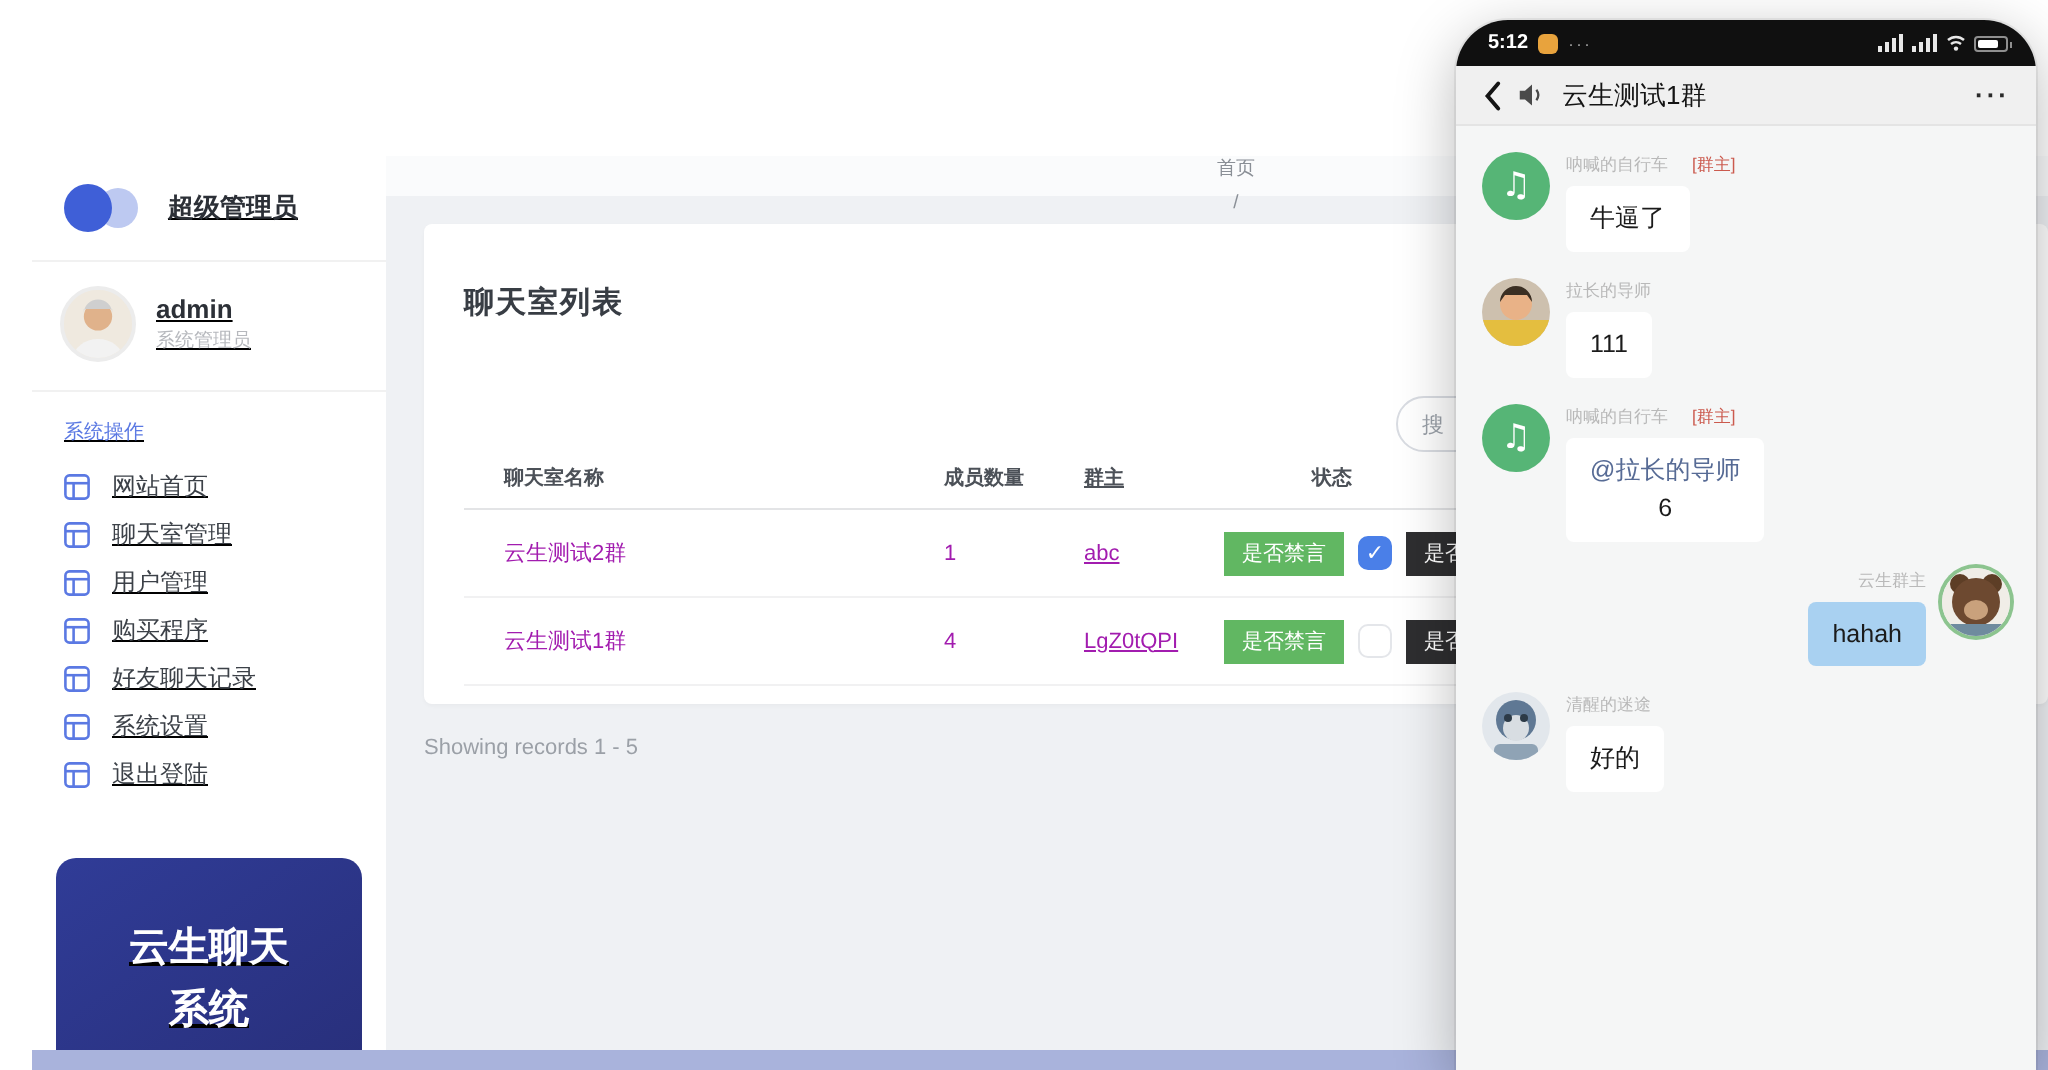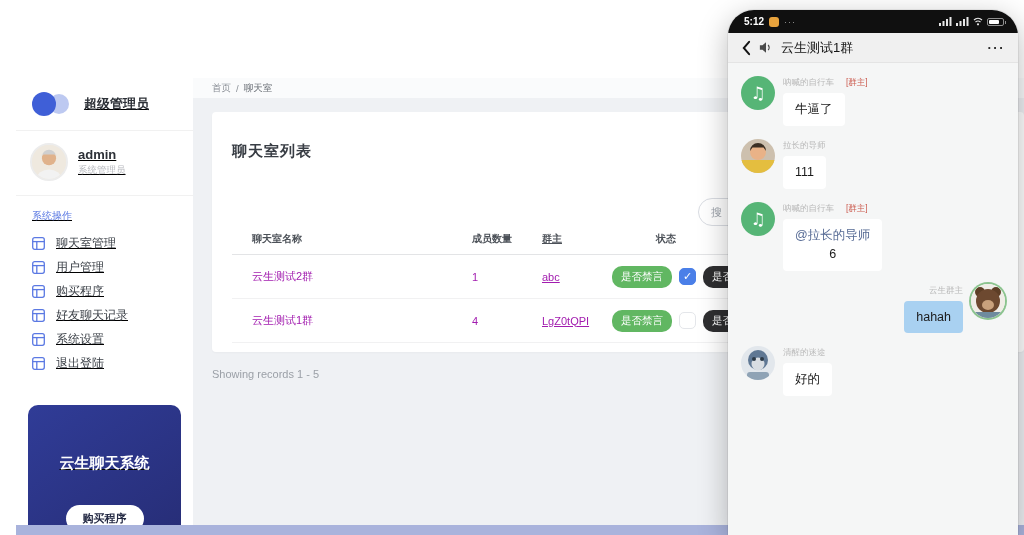--- a/index.html
+++ b/index.html
@@ -15,40 +15,40 @@
   .logo .c2 { position: absolute; left: 17px; top: 3px; width: 20px; height: 20px; border-radius: 50%; background: #bdc9f1; z-index: 1; }
   .brand-name { font-size: 13px; font-weight: bold; color: #2c3037; }
   .user { display: flex; align-items: center; gap: 10px; padding: 12px 14px 14px; border-bottom: 1px solid #f1f1f1; }
   .user-avatar { width: 38px; height: 38px; border-radius: 50%; border: 2px solid #ececec; overflow: hidden; flex: none; background: #efe9df; }
   .user-name { font-size: 13px; font-weight: bold; color: #2c3037; }
   .user-role { font-size: 9.5px; color: #b6b8bd; margin-top: 2px; }
   .section-label { margin: 13px 16px 8px; font-size: 10px; color: #5b79e3; }
   .nav-item { display: flex; align-items: center; gap: 11px; padding: 5px 16px; height: 24px; font-size: 12px; color: #3c4148; cursor: pointer; }
   .nav-item svg { flex: none; }
   .promo { margin: 30px 12px 0; background: linear-gradient(145deg, #303c97, #262c74); border-radius: 10px; padding: 30px 12px 26px; text-align: center; }
-  .promo-title { color: #fff; font-size: 15px; font-weight: bold; line-height: 1.55; width: 92px; margin: 16px auto; }
+  .promo-title { color: #fff; font-size: 20px; font-weight: bold; line-height: 1.55; width: 92px; margin: 0 auto; }
   .promo-btn { display: inline-block; margin-top: 15px; background: #fff; border: none; border-radius: 14px; padding: 6px 17px; font-size: 11px; font-weight: bold; color: #242a44; cursor: pointer; }
 
   .main { position: absolute; left: 177px; right: 0; top: 0; bottom: 0; }
-  .breadcrumb-bar { height: 20px; background: #fafbfc; display: flex; align-items: center; padding-left: 19px; font-size: 9.5px; color: #8a8f96; gap: 5px; }
+  .breadcrumb-bar { height: 20px; background: #fafbfc; display: flex; align-items: center; padding-left: 19px; font-size: 9.5px; color: #8a8f96; gap: 5px; flex-direction: column; }
   .breadcrumb-bar .current { color: #6a6f76; }
   .card { position: absolute; left: 19px; right: 0; top: 34px; height: 240px; background: #fff; border-radius: 4px; box-shadow: 0 1px 2px rgba(0,0,0,.03); padding: 30px 20px 0; }
   .page-title { font-size: 15px; font-weight: bold; color: #383d44; letter-spacing: 1px; }
   .search-pill { position: absolute; left: 486px; top: 86px; width: 90px; height: 28px; border: 1px solid #d9dce2; border-radius: 14px; background: #fff; font-size: 11px; color: #9aa0a8; display: flex; align-items: center; padding-left: 12px; }
   .table { margin-top: 62px; }
   .trow { display: flex; align-items: center; padding-left: 20px; border-bottom: 1px solid #f1f1f2; height: 44px; }
   .thead { height: 32px; border-bottom: 1px solid #e3e4e6; }
   .thead .cell { font-size: 10px; font-weight: bold; color: #4c5158; }
   .cell { font-size: 11px; color: #a21caf; }
   .col-name { width: 220px; }
   .col-members { width: 70px; }
   .col-owner { width: 70px; text-decoration: underline; }
   .col-status { flex: 1; display: flex; align-items: center; gap: 7px; }
   .thead .col-status { padding-left: 44px; }
-  .badge { border-radius: 10px; padding: 4px 9px; font-size: 10.5px; color: #fff; white-space: nowrap; }
+  .badge { border-radius: 0; padding: 4px 9px; font-size: 10.5px; color: #fff; white-space: nowrap; }
   .badge.green { background: #61b762; }
   .badge.dark { background: #2e2e30; }
   .checkbox { width: 17px; height: 17px; border-radius: 5px; background: #fff; border: 1.5px solid #e4e6ea; display: flex; align-items: center; justify-content: center; color: transparent; font-size: 11px; font-weight: bold; cursor: pointer; flex: none; }
   .checkbox.checked { background: #4a7fe8; border-color: #4a7fe8; color: #fff; }
   .showing-note { position: absolute; left: 19px; top: 290px; font-size: 11px; color: #9ba0a7; }
 
   .window-edge { position: absolute; left: 16px; right: 0; bottom: 0; height: 10px; background: #a9b3dc; }
 
   
   .phone { position: absolute; left: 728px; top: 10px; width: 290px; height: 525px; border-radius: 26px 26px 0 0; overflow: hidden; background: #f5f6f6; box-shadow: 0 8px 30px rgba(0,0,0,.28), 0 0 0 1px rgba(0,0,0,.06); z-index: 20; }
@@ -111,20 +111,28 @@
     </div>
 
     <div class="section-label">系统操作</div>
 
     <div class="nav-item">
       <svg width="13" height="13" viewBox="0 0 13 13">
           <rect x="0.7" y="0.7" width="11.6" height="11.6" rx="2" fill="none" stroke="#5b79e3" stroke-width="1.3"></rect>
           <line x1="0.7" y1="4.6" x2="12.3" y2="4.6" stroke="#5b79e3" stroke-width="1.3"></line>
           <line x1="4.8" y1="4.6" x2="4.8" y2="12.3" stroke="#5b79e3" stroke-width="1.3"></line>
         </svg>
+      <span>网站首页</span>
+    </div>
+    <div class="nav-item">
+      <svg width="13" height="13" viewBox="0 0 13 13">
+          <rect x="0.7" y="0.7" width="11.6" height="11.6" rx="2" fill="none" stroke="#5b79e3" stroke-width="1.3"></rect>
+          <line x1="0.7" y1="4.6" x2="12.3" y2="4.6" stroke="#5b79e3" stroke-width="1.3"></line>
+          <line x1="4.8" y1="4.6" x2="4.8" y2="12.3" stroke="#5b79e3" stroke-width="1.3"></line>
+        </svg>
       <span>聊天室管理</span>
     </div>
     <div class="nav-item">
       <svg width="13" height="13" viewBox="0 0 13 13">
           <rect x="0.7" y="0.7" width="11.6" height="11.6" rx="2" fill="none" stroke="#5b79e3" stroke-width="1.3"></rect>
           <line x1="0.7" y1="4.6" x2="12.3" y2="4.6" stroke="#5b79e3" stroke-width="1.3"></line>
           <line x1="4.8" y1="4.6" x2="4.8" y2="12.3" stroke="#5b79e3" stroke-width="1.3"></line>
         </svg>
       <span>用户管理</span>
     </div>

